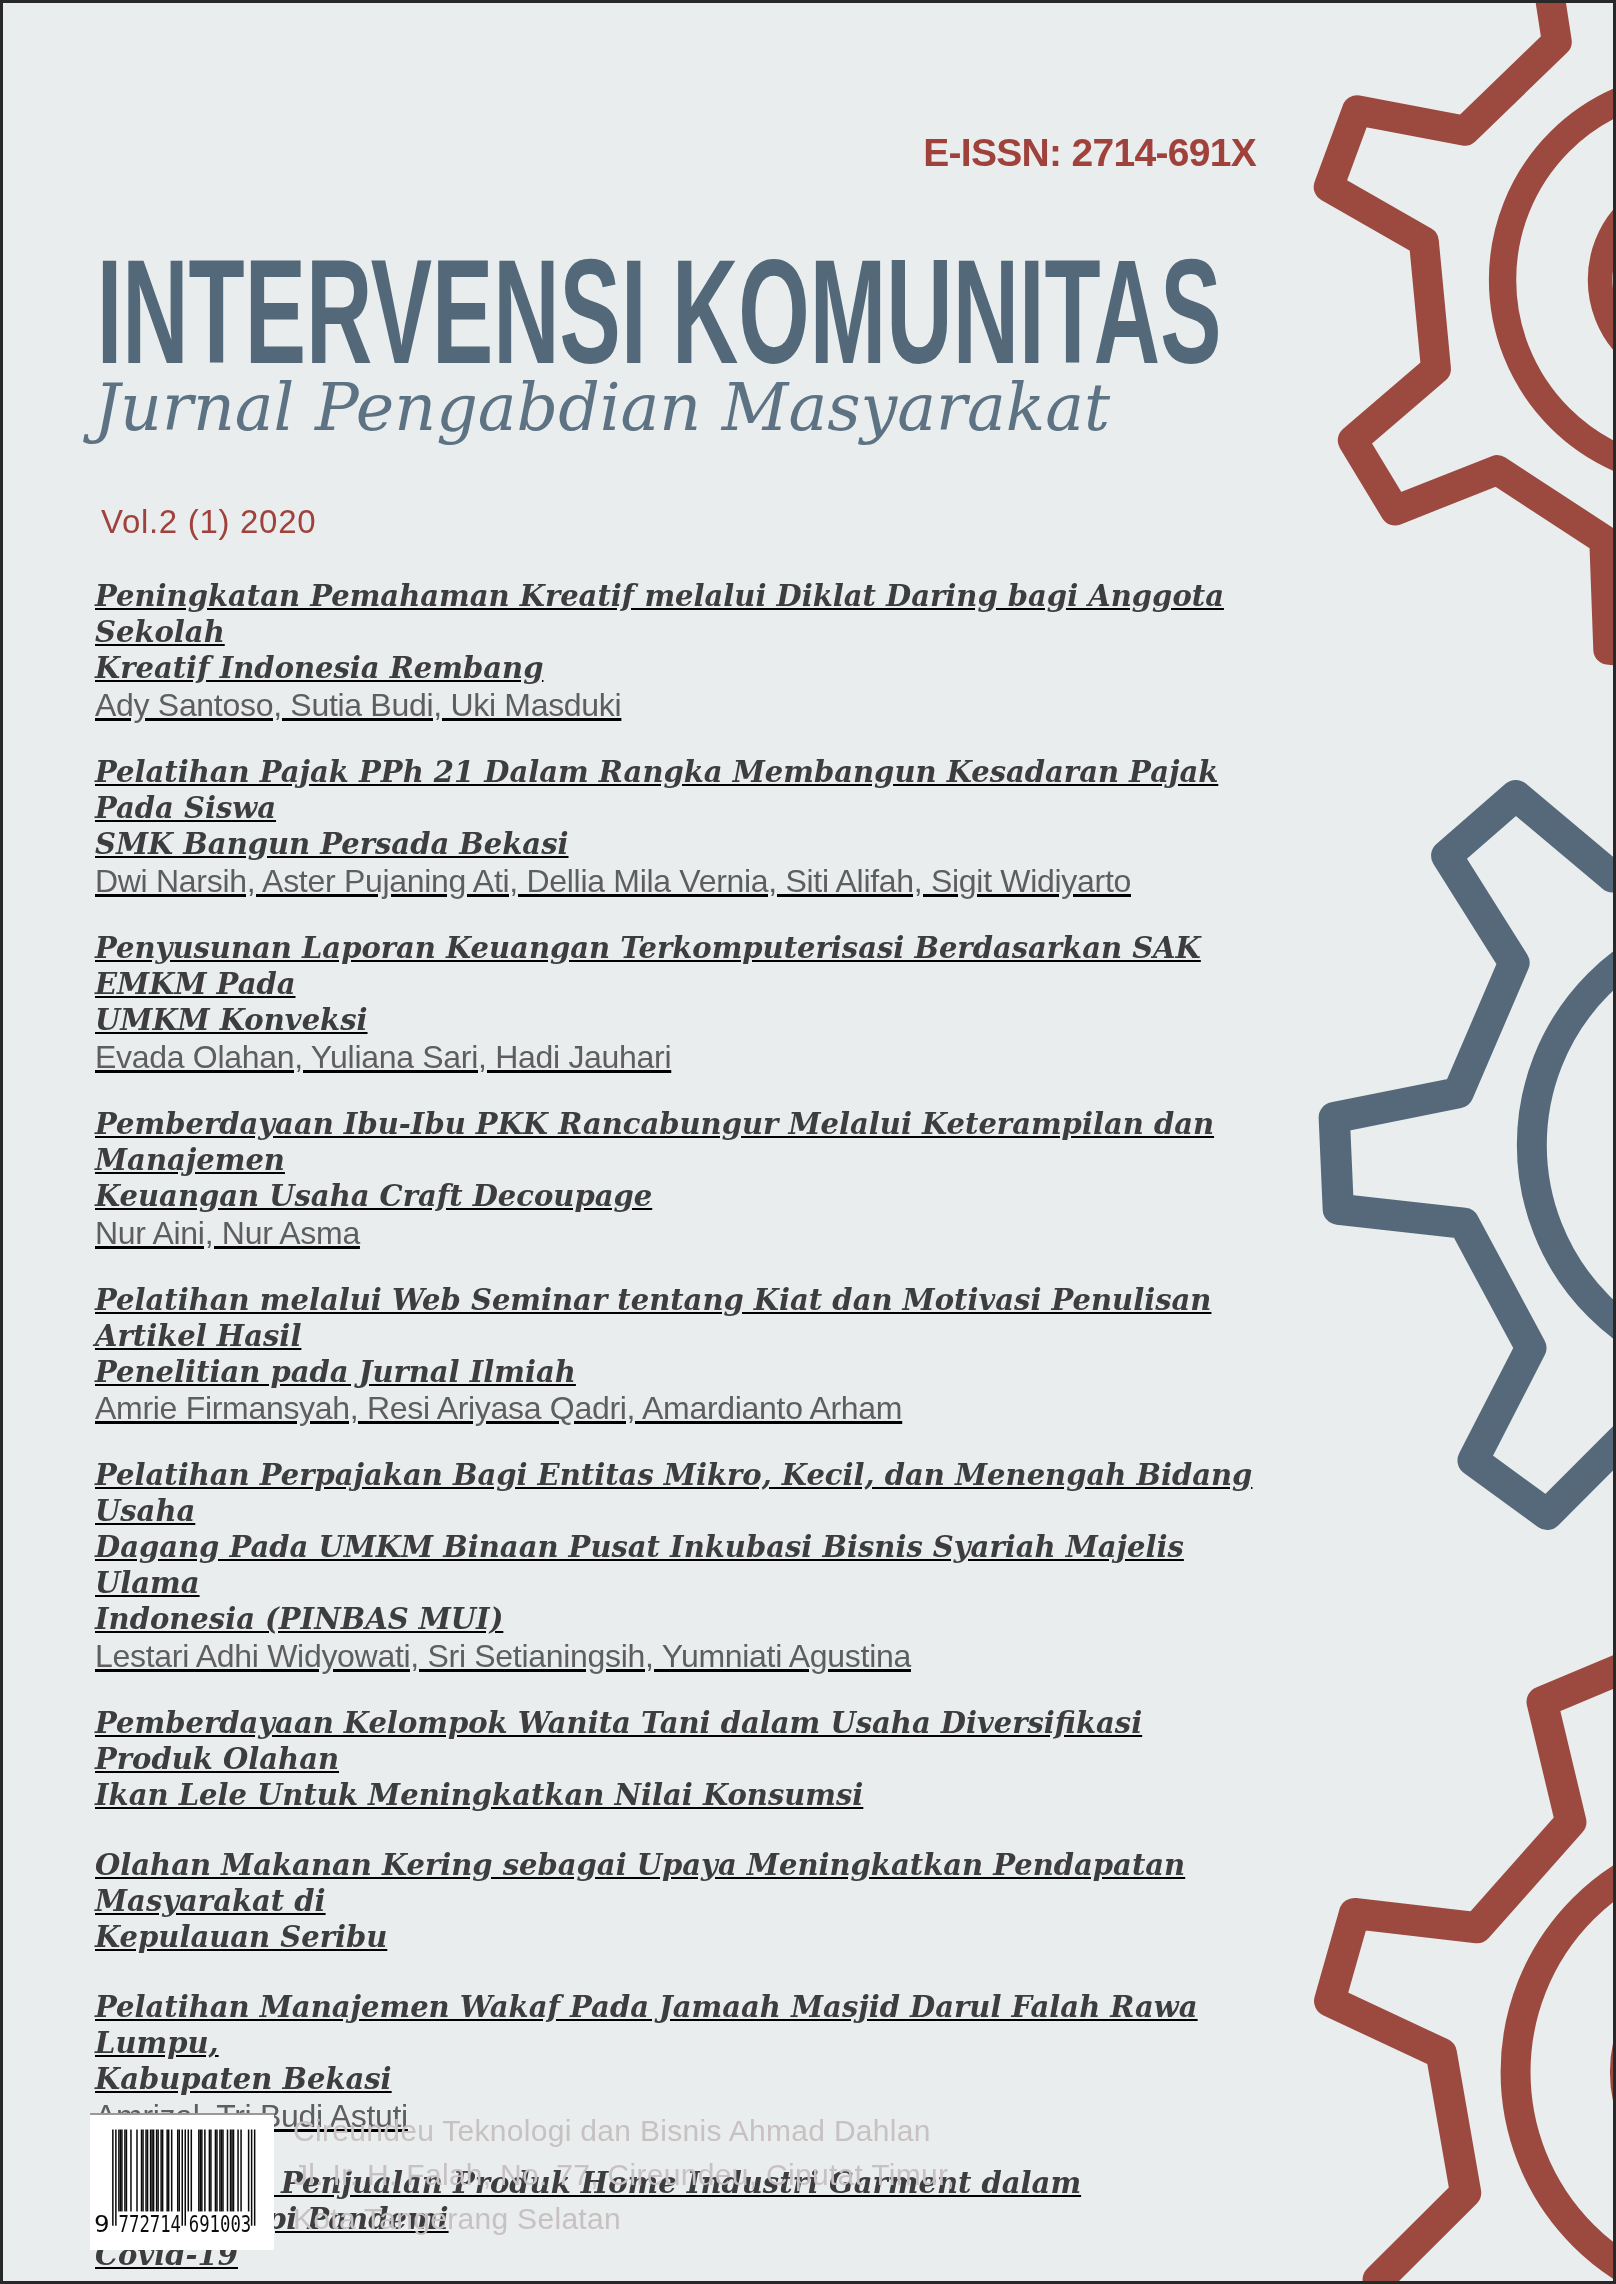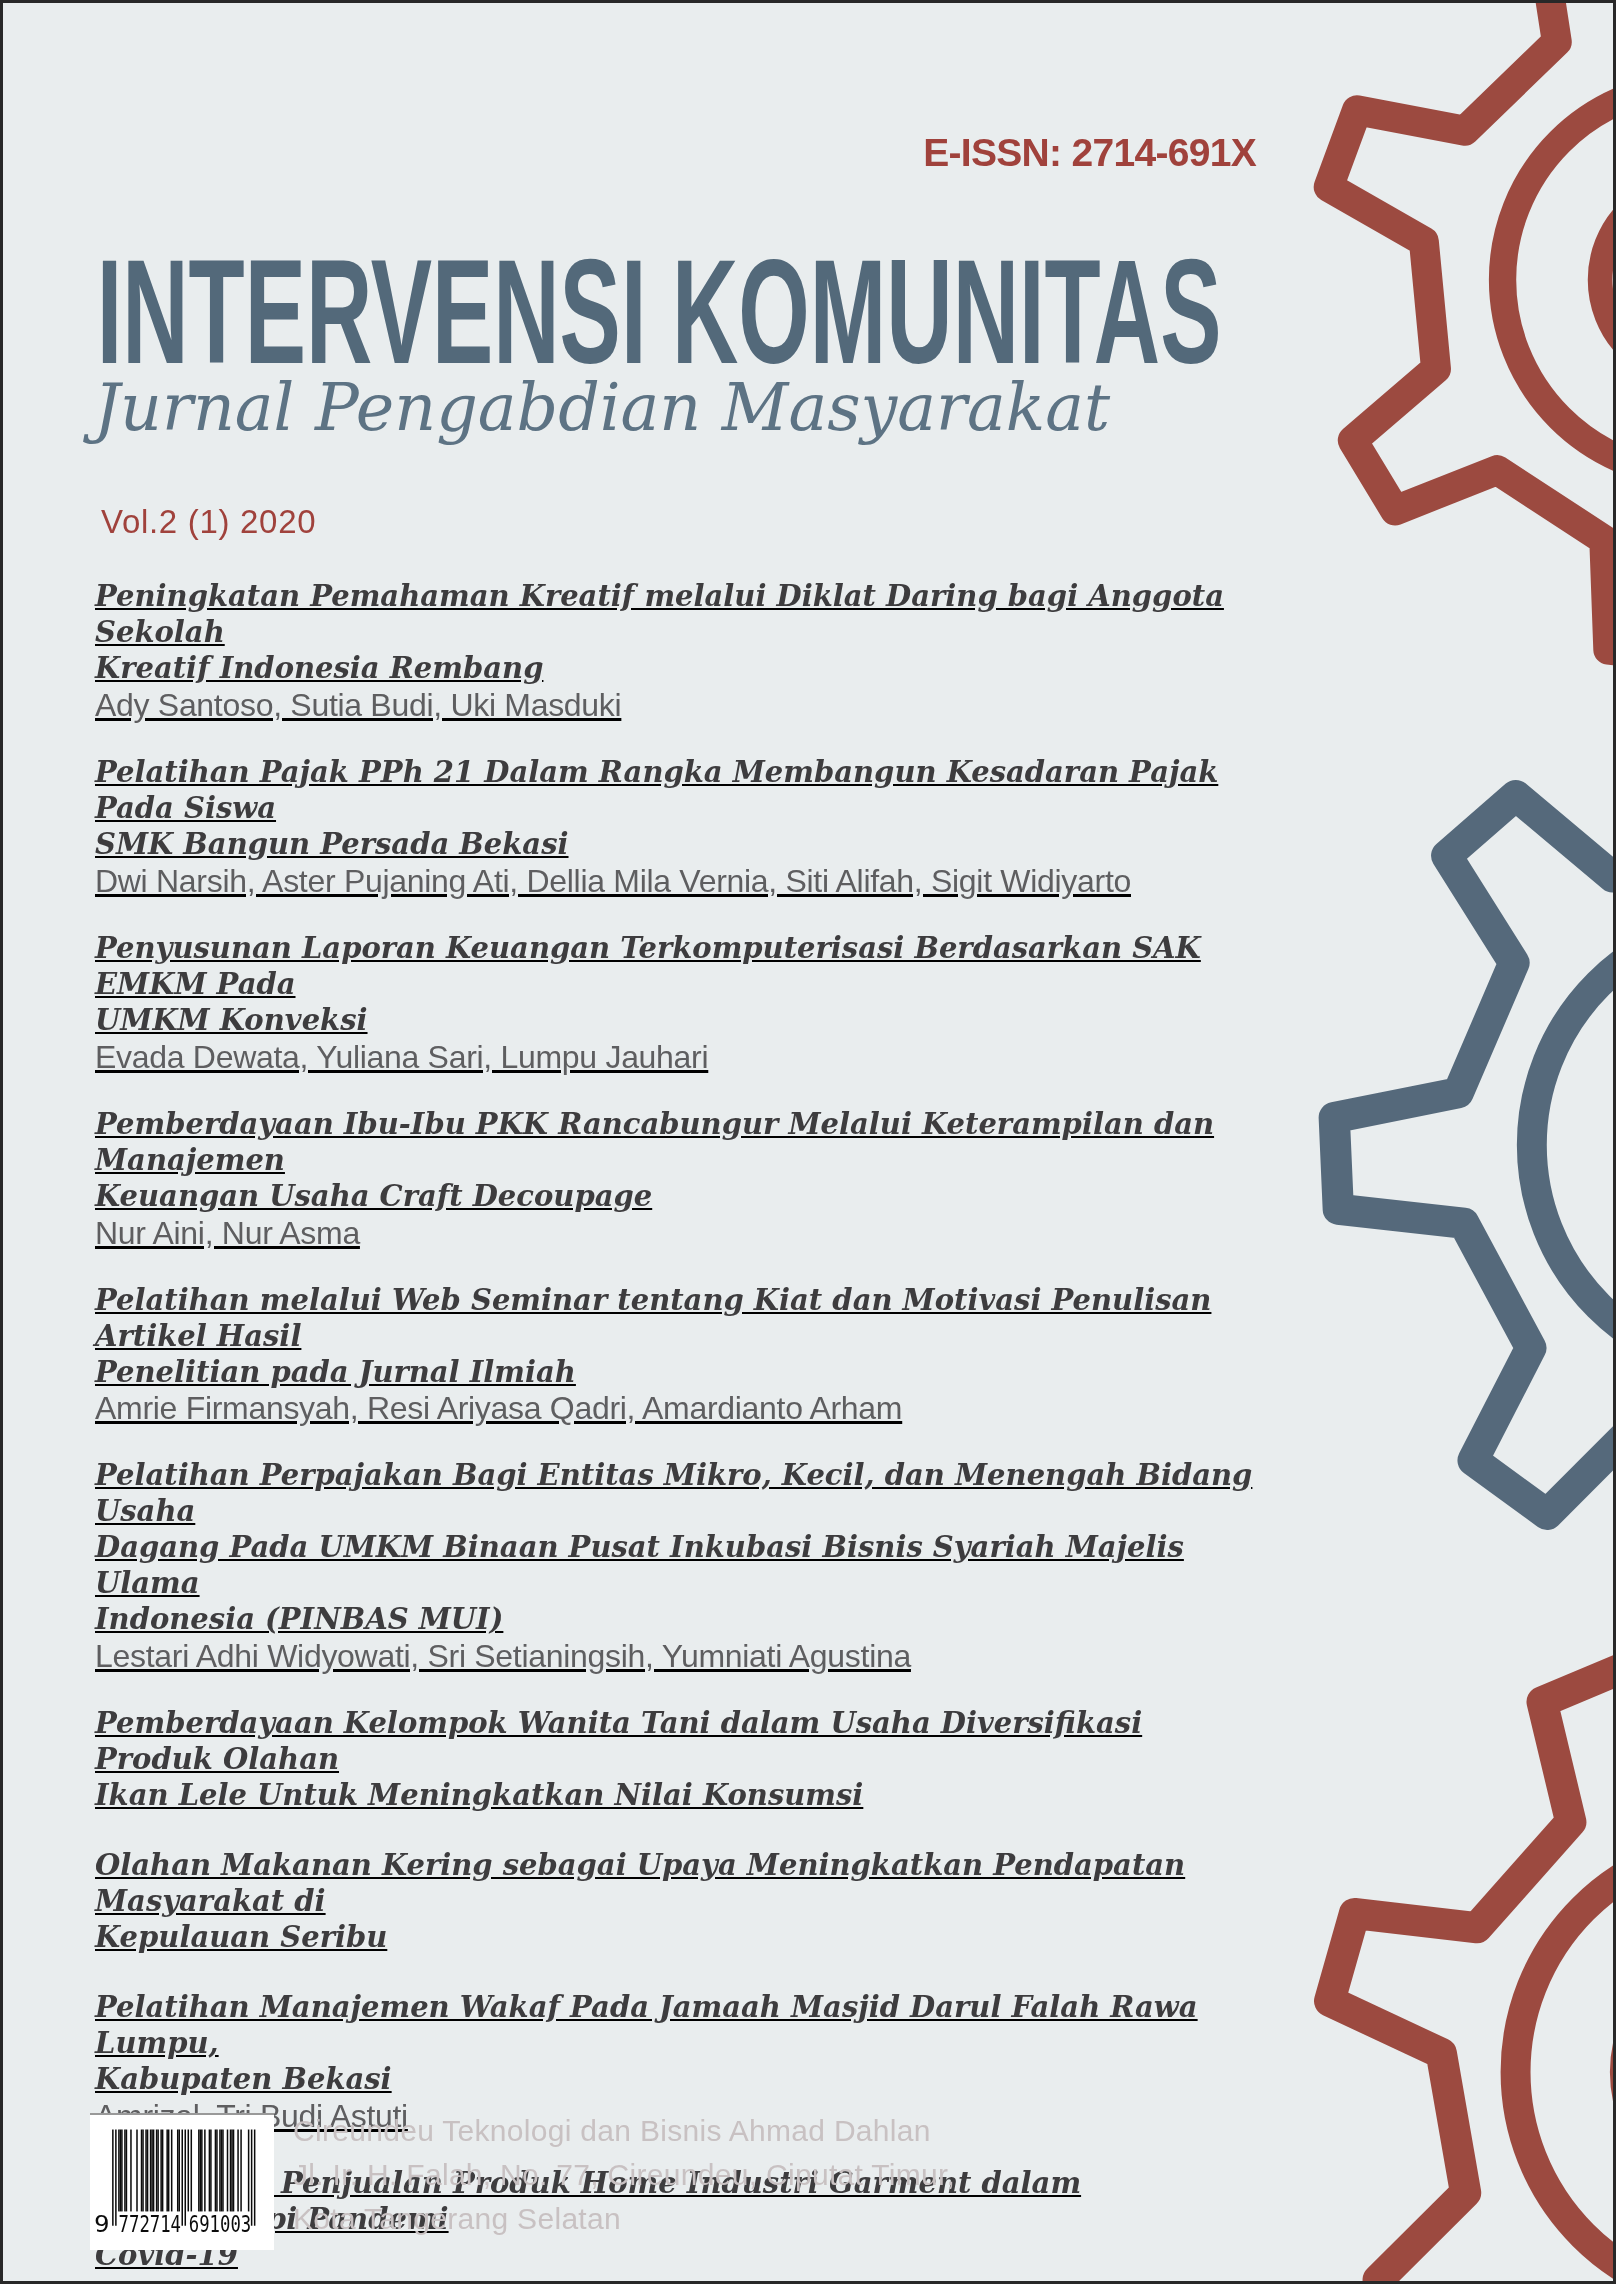--- a/index.html
+++ b/index.html
@@ -131,21 +131,21 @@
 
     <div class="article-item">
       <div class="article-title">Pelatihan Pajak PPh 21 Dalam Rangka Membangun Kesadaran Pajak Pada Siswa
 SMK Bangun Persada Bekasi</div>
       <div class="article-authors">Dwi Narsih, Aster Pujaning Ati, Dellia Mila Vernia, Siti Alifah, Sigit Widiyarto</div>
     </div>
 
     <div class="article-item">
       <div class="article-title">Penyusunan Laporan Keuangan Terkomputerisasi Berdasarkan SAK EMKM Pada
 UMKM Konveksi</div>
-      <div class="article-authors">Evada Dewata, Yuliana Sari, Lumpu Jauhari</div>
+      <div class="article-authors">Evada Olahan, Yuliana Sari, Hadi Jauhari</div>
     </div>
 
     <div class="article-item">
       <div class="article-title">Pemberdayaan Ibu-Ibu PKK Rancabungur Melalui Keterampilan dan Manajemen
 Keuangan Usaha Craft Decoupage</div>
       <div class="article-authors">Nur Aini, Nur Asma</div>
     </div>
 
     <div class="article-item">
       <div class="article-title">Pelatihan melalui Web Seminar tentang Kiat dan Motivasi Penulisan Artikel Hasil

